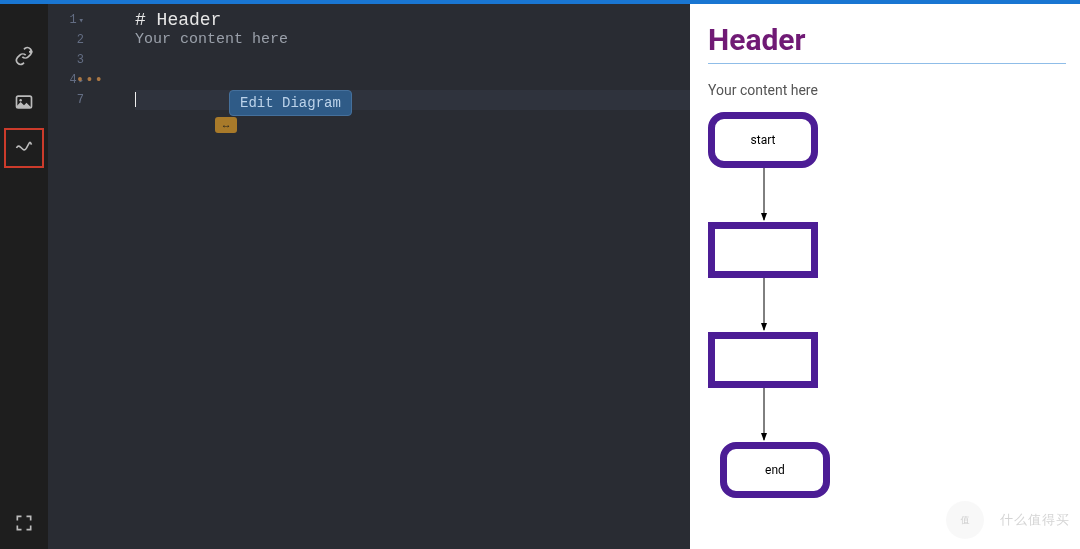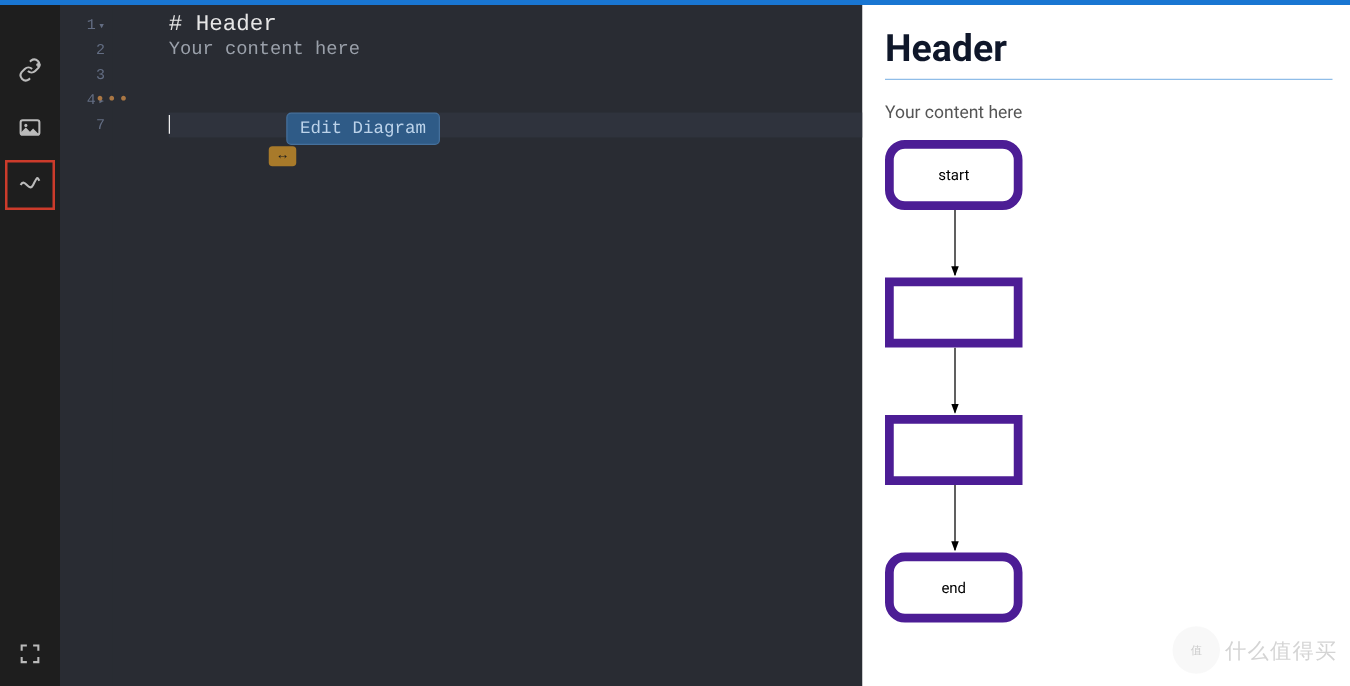--- a/index.html
+++ b/index.html
@@ -26,30 +26,30 @@
   .code-line.active { background: #2f333d; }
   .tok-h1 { color: #e6e6e6; font-size: 18px; line-height: 20px; }
   .tok-h1 .hash { color: #e6e6e6; }
   .tok-plain { color: #9aa0aa; }
   .cursor { display: inline-block; width: 1px; height: 15px; background: #eee; vertical-align: middle; }
   
   .edit-diagram-btn { display: inline-block; background: #2f5b87; border: 1px solid #45709c; border-radius: 4px; padding: 2px 10px; color: #bcd3ea; font-family: inherit; font-size: 14px; cursor: pointer; margin-left: 22px; }
   .arrow-chip { display: inline-block; background: #a87a2a; border-radius: 3px; width: 22px; height: 16px; color: #1e1e1e; font-size: 11px; text-align: center; line-height: 16px; margin-left: 8px; vertical-align: middle; }
   
   .preview { flex: 1; background: #fff; padding: 18px 14px 10px 18px; overflow: hidden; position: relative; margin-top: 4px; }
-  .preview h1 { color: #0f172a; font-size: 30px; font-weight: 700; padding-bottom: 6px; margin-bottom: 18px; border-bottom: 1px solid #8fbde8; }
+  .preview h1 { color: #701a75; font-size: 30px; font-weight: 700; padding-bottom: 6px; margin-bottom: 18px; border-bottom: 1px solid #8fbde8; }
   .preview p { color: #555; font-size: 14px; margin-bottom: 14px; }
   
   .diagram { position: relative; width: 120px; }
   .flownode { position: absolute; width: 110px; height: 56px; border: 7px solid #4c1d95; background: #fff; display: flex; align-items: center; justify-content: center; font-size: 12px; }
   .rounded { border-radius: 16px; }
   
   .watermark { position: absolute; right: 10px; bottom: 10px; opacity: 0.5; display:flex; align-items:center; }
   .watermark .badge { width: 38px; height: 38px; border-radius: 50%; background: #f2f2f2; display:flex; align-items:center; justify-content:center; font-size: 9px; color:#999; }
-  .watermark .txt { font-size: 17px; color:#aaa; margin-left:4px; letter-spacing:1px; }
+  .watermark .txt { font-size: 13px; color:#aaa; margin-left:16px; letter-spacing:1px; }
 </style>
 </head>
 <body>
 
 <div class="topbar"></div>
 
 <div class="app">
 
   <div class="sidebar">
     <div class="sidebar-icon">
@@ -116,21 +116,21 @@
         </defs>
         <line x1="56" y1="56" x2="56" y2="108" stroke="#000" stroke-width="1" marker-end="url(#arrowhead)"></line>
         <line x1="56" y1="166" x2="56" y2="218" stroke="#000" stroke-width="1" marker-end="url(#arrowhead)"></line>
         <line x1="56" y1="276" x2="56" y2="328" stroke="#000" stroke-width="1" marker-end="url(#arrowhead)"></line>
       </svg>
       <div class="flownode rounded" style="top:0;left:0">
           <span>start</span>
         </div>
       <div class="flownode" style="top:110px;left:0"></div>
       <div class="flownode" style="top:220px;left:0"></div>
-      <div class="flownode rounded" style="top:330px;left:0">
+      <div class="flownode rounded" style="top:330px;left:12px">
           <span>end</span>
         </div>
     </div>
 
     <div class="watermark">
       <div class="badge">值</div>
       <div class="txt">什么值得买</div>
     </div>
   </div>
 

